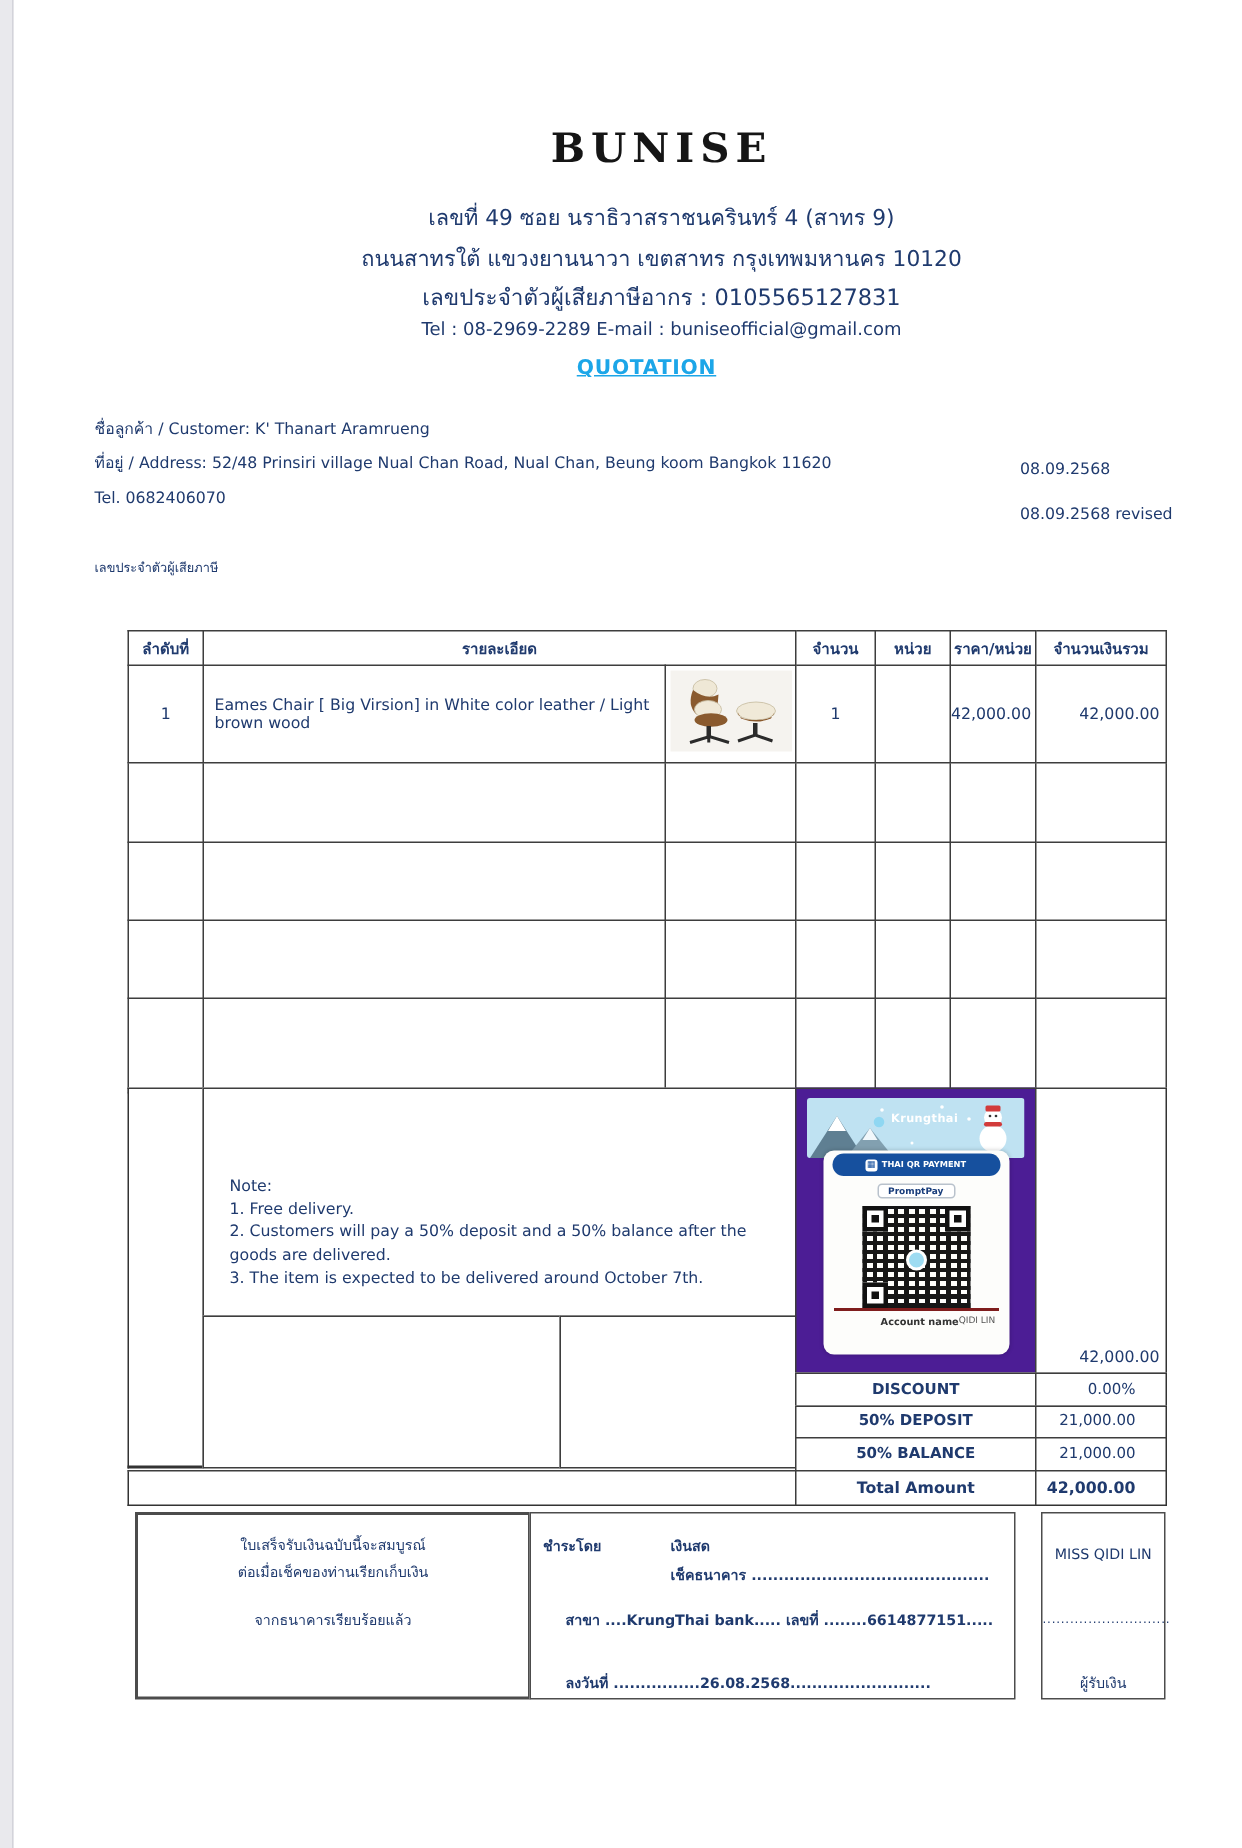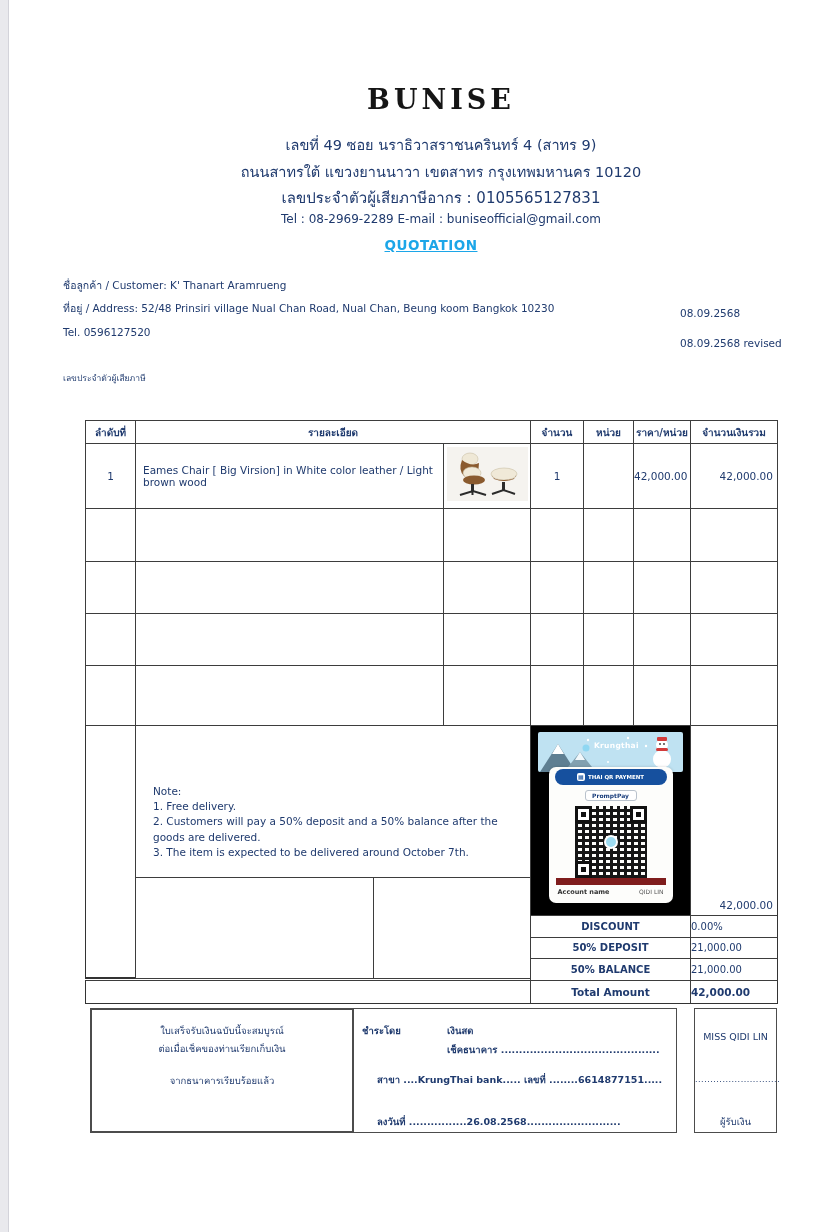--- a/index.html
+++ b/index.html
@@ -35,45 +35,45 @@
   td.desc { font-size:10.5px; padding-left:7px; }
   td.num { text-align:right; font-size:10.5px; padding-right:4px; }
   td.imgcell { padding:2px; }
 
   
   .cell { position:absolute; border:1px solid #3d3d3d; background:#fff; }
   .numcell { left:85px; top:725px; width:51px; height:254px; border-left:1.5px solid #333; border-bottom:2px solid #333; }
   .notecell { left:135px; top:725px; width:396px; height:153px; font-size:10.5px; line-height:1.45; padding:58px 10px 0 17px; }
   .sub1 { left:135px; top:877px; width:239px; height:102px; }
   .sub2 { left:373px; top:877px; width:158px; height:102px; }
-  .qrcell { left:530px; top:725px; width:161px; height:191px; background:#000000; display:flex; flex-direction:column; align-items:center; }
+  .qrcell { left:530px; top:725px; width:161px; height:191px; background:#4c1d95; display:flex; flex-direction:column; align-items:center; }
   .rightcol { left:690px; top:725px; width:88px; height:191px; border-right:1.5px solid #333; display:flex; align-items:flex-end; justify-content:flex-end; font-size:10.5px; padding:0 4px 4px 0; }
   .sumlab { width:161px; left:530px; height:23px; text-align:center; font-weight:bold; font-size:10px; line-height:21px; }
-  .sumval { width:88px; left:690px; height:23px; font-size:10px; line-height:21px; padding-right:20px; border-right:1.5px solid #333; }
+  .sumval { width:88px; left:690px; height:23px; text-align:right; font-size:10px; line-height:21px; padding-right:20px; border-right:1.5px solid #333; }
   .r1 { top:915px; } .r2 { top:937px; height:22px; line-height:20px; } .r3 { top:958px; }
   .strip { left:85px; top:980px; width:446px; height:24px; border-left:1.5px solid #333; border-bottom:1.5px solid #333; }
   .totlab { top:980px; height:24px; line-height:22px; font-size:10.5px; border-bottom:1.5px solid #333; }
   .totval { top:980px; height:24px; line-height:22px; font-weight:bold; font-size:10.5px; border-bottom:1.5px solid #333; }
 
   
   .banner { width:145px; height:40px; margin-top:3px; }
   .banner-wrap { position:relative; width:145px; height:40px; margin-top:3px; }
   .banner-txt { position:absolute; left:56px; top:12px; font-size:7.5px; font-weight:bold; color:#ffffff; letter-spacing:.3px; }
   .qrcard { position:relative; width:124px; height:136px; background:#fdfdfb; border-radius:7px; margin-top:-2px; box-shadow:0 0 3px rgba(0,0,0,.18); display:flex; flex-direction:column; align-items:center; }
   .qrpill { margin-top:2px; width:112px; height:16px; background:#16509e; border-radius:8px; color:#fff; font-size:5.5px; font-weight:bold; display:flex; align-items:center; justify-content:center; gap:3px; }
   .qrpill .glyph { width:8px; height:8px; background:#fff; border-radius:2px; color:#16509e; font-size:6px; line-height:8px; text-align:center; font-weight:bold; }
   .ppchip { margin-top:5px; width:52px; height:11px; border:1px solid #b9c2cc; border-radius:3px; background:#fff; font-size:6px; font-weight:bold; color:#1a3e7c; display:flex; align-items:center; justify-content:center; }
   .qrbox { position:relative; width:72px; height:72px; margin-top:5px; background:
       repeating-linear-gradient(0deg,#161616 0 3px,transparent 3px 6px),
       repeating-linear-gradient(90deg,#161616 0 3px,transparent 3px 7px); }
   .finder { position:absolute; width:17px; height:17px; border:3px solid #111; background:#fff; }
   .finder::after { content:""; position:absolute; inset:3px; background:#111; }
   .f-tl { left:0; top:0; } .f-tr { right:0; top:0; } .f-bl { left:0; bottom:0; }
   .qrcenter { position:absolute; left:29px; top:29px; width:14px; height:14px; border-radius:50%; background:#9edcf2; border:2px solid #fff; }
-  .qrfoot { margin-top:auto; width:110px; border-top:7px solid #7f1d1d; display:flex; justify-content:space-between; padding:3px 2px 7px 2px; }
+  .qrfoot { margin-top:auto; width:110px; border-top:2px solid #7f1d1d; display:flex; justify-content:flex-end; padding:3px 2px 18px 2px; }
   .acc-l { font-size:6.5px; font-weight:bold; color:#333; }
   .acc-v { font-size:6px; color:#555; }
 
   
   .bbox { position:absolute; top:1008px; height:125px; background:#fff; }
   .leftbox { left:90px; width:264px; border:2px solid #4c4c4c; text-align:center; font-size:9.5px; line-height:1.9; padding-top:12px; }
   .leftbox .gap { height:14px; }
   .midbox { left:353px; width:324px; border:1.5px solid #4c4c4c; font-size:9.5px; }
   .rightbox { left:694px; width:83px; border:1.5px solid #4c4c4c; text-align:center; font-size:9.5px; }
   .mb { position:absolute;font-weight:bold; }
@@ -96,22 +96,22 @@
 
   <div class="hdr logo abs">BUNISE</div>
   <div class="hdr addr1 abs">เลขที่ 49  ซอย นราธิวาสราชนครินทร์ 4 (สาทร 9)</div>
   <div class="hdr addr2 abs">ถนนสาทรใต้  แขวงยานนาวา     เขตสาทร  กรุงเทพมหานคร 10120</div>
   <div class="hdr taxline abs">เลขประจำตัวผู้เสียภาษีอากร  :  0105565127831</div>
   <div class="hdr telline abs">Tel  : 08-2969-2289  E-mail : buniseofficial@gmail.com</div>
 
   <div class="doc-title">QUOTATION</div>
 
   <div class="cust name">ชื่อลูกค้า / Customer: K'   Thanart Aramrueng</div>
-  <div class="cust addr">ที่อยู่ / Address: 52/48 Prinsiri village  Nual Chan Road, Nual Chan, Beung koom  Bangkok 10230</div>
-  <div class="cust tel">Tel. 0596127520</div>
+  <div class="cust addr">ที่อยู่ / Address: 52/48 Prinsiri village  Nual Chan Road, Nual Chan, Beung koom  Bangkok 11620</div>
+  <div class="cust tel">Tel. 0682406070</div>
   <div class="cust taxlabel">เลขประจำตัวผู้เสียภาษี</div>
   <div class="dateblk d1">08.09.2568</div>
   <div class="dateblk d2">08.09.2568 revised</div>
 
   <table class="items">
     <colgroup>
       <col style="width:50px">
         <col style="width:308px">
         <col style="width:87px">
       <col style="width:53px">

